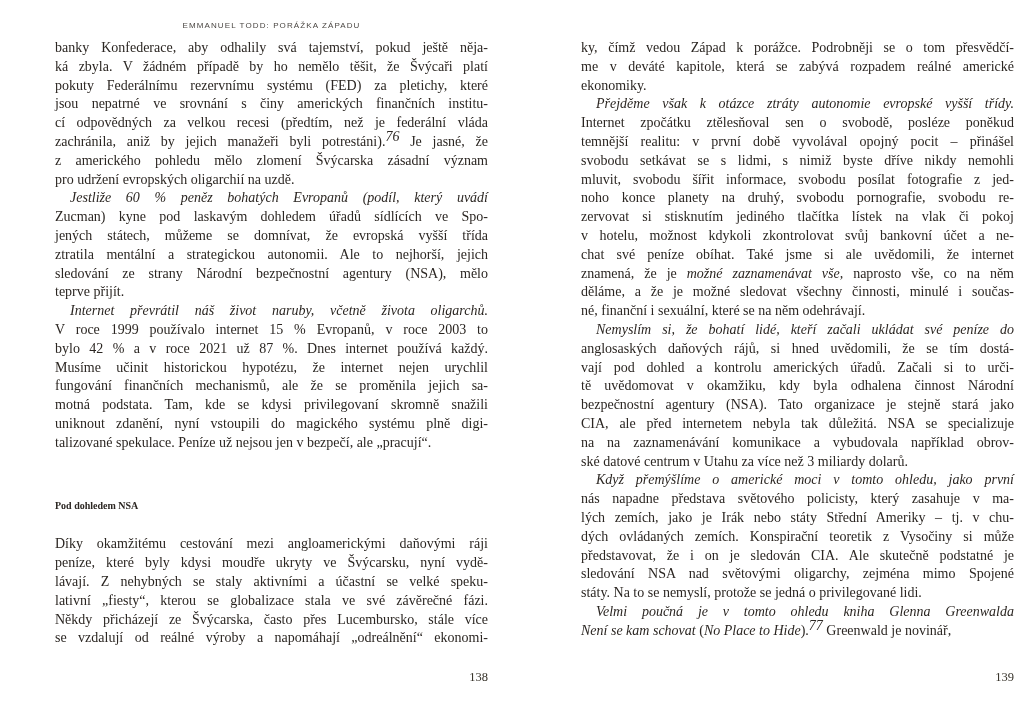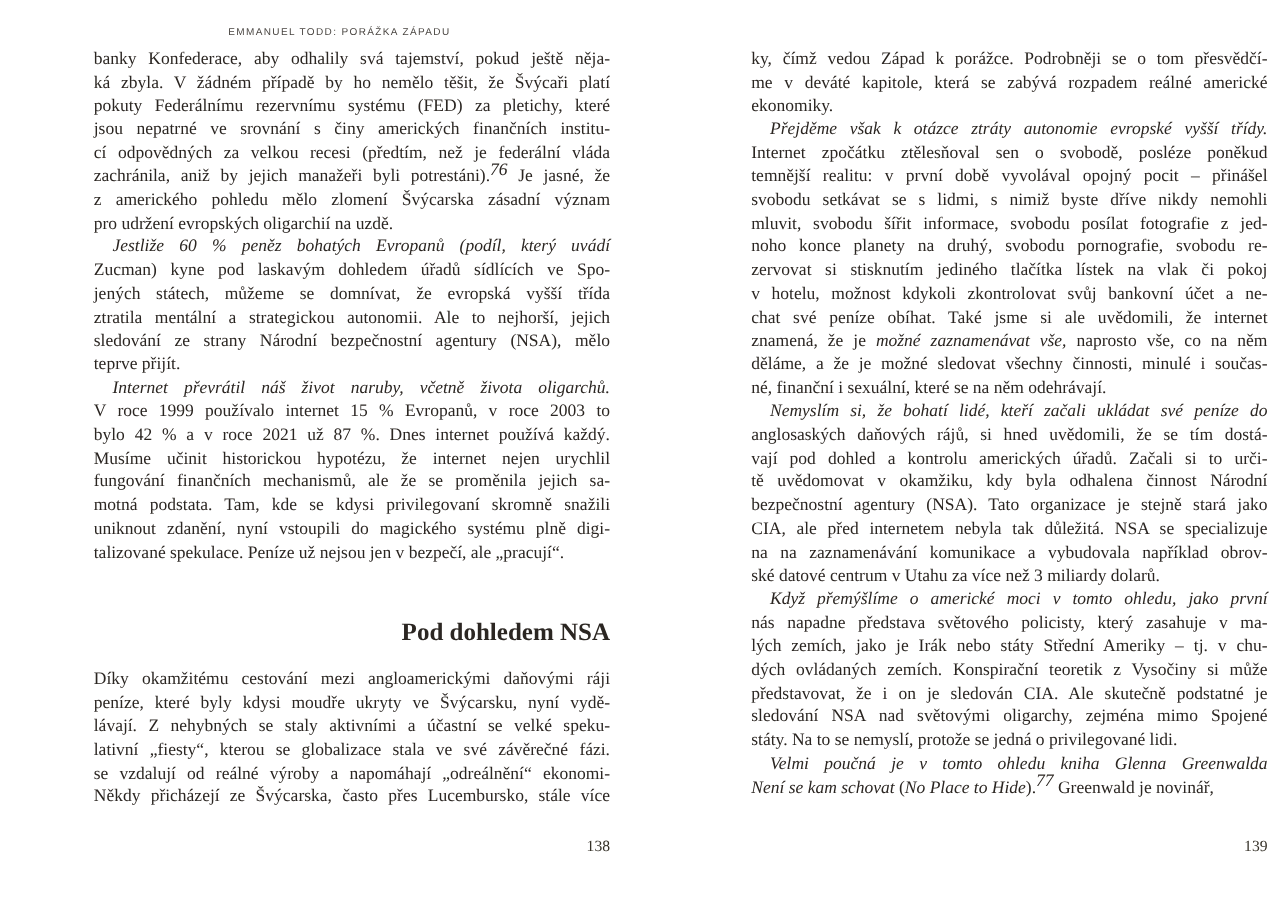--- a/index.html
+++ b/index.html
@@ -38,21 +38,20 @@
   }
 
   .page-body {
     position: absolute;
     top: 39px;
     left: 0;
     right: 0;
     font-size: 14px;
     line-height: 18.8px;
     color: #2b2622;
-    margin-left: 20px;
   }
 
   .line {
     text-align: justify;
   }
   .line.j {
     text-align-last: justify;
   }
   .line.indent {
     text-indent: 15px;
@@ -63,23 +62,23 @@
   .sup {
     font-size: 14px;
     position: relative;
     top: -4.5px;
     letter-spacing: 0;
     font-style: italic;
   }
 
   .section-heading {
     margin: 44px 0 20px 0;
-    text-align: right;
+    text-align: left;
     font-weight: 700;
-    font-size: 20px;
+    font-size: 10px;
     line-height: 18.8px;
     color: #2b2622;
   }
 
   .page-number {
     position: absolute;
     top: 670px;
     left: 0;
     right: 0;
     text-align: right;
@@ -115,22 +114,22 @@
         <div class="line j">Musíme učinit historickou hypotézu, že internet nejen urychlil</div>
         <div class="line j">fungování finančních mechanismů, ale že se proměnila jejich sa-</div>
         <div class="line j">motná podstata. Tam, kde se kdysi privilegovaní skromně snažili</div>
         <div class="line j">uniknout zdanění, nyní vstoupili do magického systému plně digi-</div>
         <div class="line">talizované spekulace. Peníze už nejsou jen v bezpečí, ale „pracují“.</div>
         <div class="section-heading">Pod dohledem NSA</div>
         <div class="line j">Díky okamžitému cestování mezi angloamerickými daňovými ráji</div>
         <div class="line j">peníze, které byly kdysi moudře ukryty ve Švýcarsku, nyní vydě-</div>
         <div class="line j">lávají. Z nehybných se staly aktivními a účastní se velké speku-</div>
         <div class="line j">lativní „fiesty“, kterou se globalizace stala ve své závěrečné fázi.</div>
+        <div class="line j">Někdy přicházejí ze Švýcarska, často přes Lucembursko, stále více</div>
         <div class="line j">se vzdalují od reálné výroby a napomáhají „odreálnění“ ekonomi-</div>
-        <div class="line j">Někdy přicházejí ze Švýcarska, často přes Lucembursko, stále více</div>
       </div>
     <footer class="page-number">138</footer>
   </section>
 
   <section class="page right">
     <div class="page-body">
         <div class="line j">ky, čímž vedou Západ k porážce. Podrobněji se o tom přesvědčí-</div>
         <div class="line j">me v deváté kapitole, která se zabývá rozpadem reálné americké</div>
         <div class="line">ekonomiky.</div>
         <div class="line j indent">Přejděme však k otázce ztráty autonomie evropské vyšší třídy.</div>

